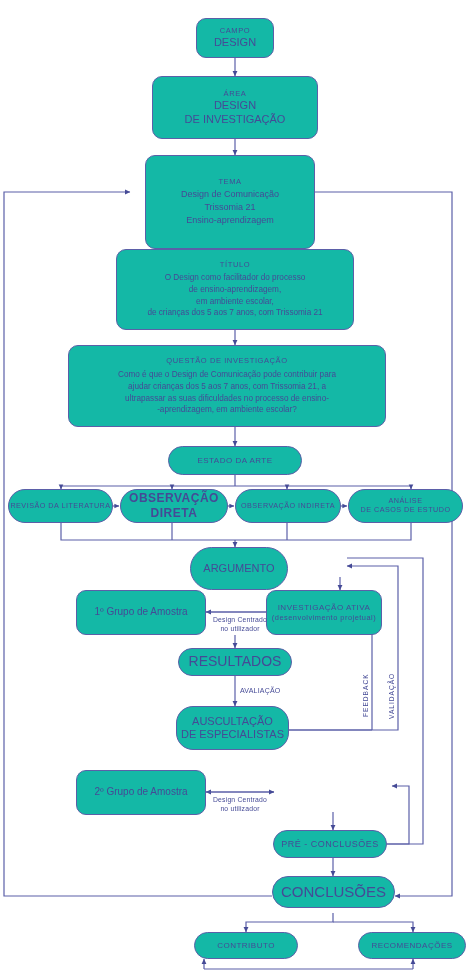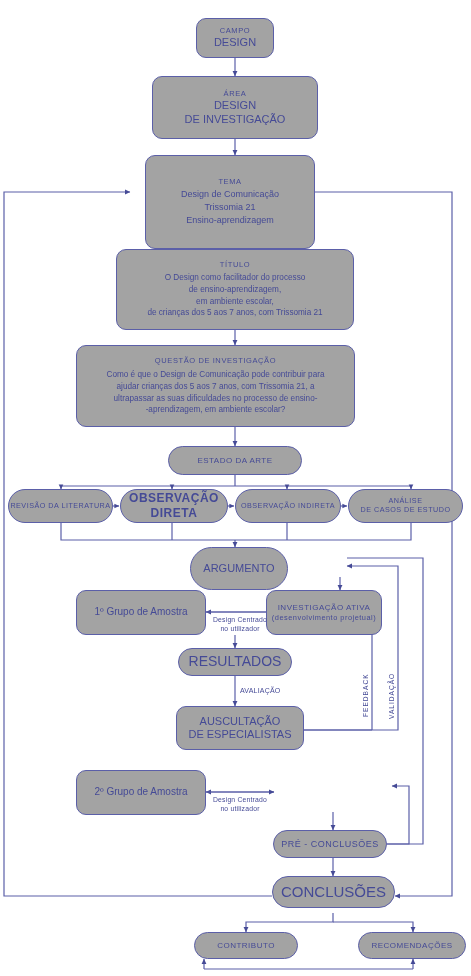--- a/index.html
+++ b/index.html
@@ -8,21 +8,21 @@
     font-family:"Liberation Sans", sans-serif;
     color:#454a96;
   }
   #stage{position:absolute;left:0;top:0;width:471px;height:976px;}
   svg#wires{position:absolute;left:0;top:0;width:471px;height:976px;pointer-events:none;}
 
   .node{
     position:absolute;
     box-sizing:border-box;
     border:1.2px solid #5b5fa8;
-    background:#a3a3a3;
+    background:#14b8a6;
     display:flex;
     flex-direction:column;
     align-items:center;
     justify-content:center;
     text-align:center;
     color:#454a96;
     line-height:1.22;
     z-index:3;
   }
   .cap{border-radius:999px;}
@@ -156,21 +156,21 @@
   </div>
 
   <div class="node rr" style="left:116px;top:249px;width:238px;height:81px;">
     <div class="lbl-kicker" style="margin-bottom:3px;">TÍTULO</div>
     <div class="lbl-body line1">O Design como facilitador do processo</div>
     <div class="lbl-body line1">de ensino-aprendizagem,</div>
     <div class="lbl-body line1">em ambiente escolar,</div>
     <div class="lbl-body line1">de crianças dos 5 aos 7 anos, com Trissomia 21</div>
   </div>
 
-  <div class="node rr" style="left:76px;top:345px;width:279px;height:82px;">
+  <div class="node rr" style="left:68px;top:345px;width:318px;height:82px;">
     <div class="lbl-kicker" style="margin-bottom:4px;">QUESTÃO DE INVESTIGAÇÃO</div>
     <div class="lbl-body line1">Como é que o Design de Comunicação pode contribuir para</div>
     <div class="lbl-body line1">ajudar crianças dos 5 aos 7 anos, com Trissomia 21, a</div>
     <div class="lbl-body line1">ultrapassar as suas dificuldades no processo de ensino-</div>
     <div class="lbl-body line1">-aprendizagem, em ambiente escolar?</div>
   </div>
 
   <div class="node cap" style="left:168px;top:446px;width:134px;height:29px;">
     <div class="lbl-small">ESTADO DA ARTE</div>
   </div>
@@ -202,21 +202,21 @@
 
   <div class="node rr" style="left:266px;top:590px;width:116px;height:45px;">
     <div class="lbl-small line1">INVESTIGAÇÃO ATIVA</div>
     <div class="lbl-small line1" style="font-size:7.4px;">(desenvolvimento projetual)</div>
   </div>
 
   <div class="node cap" style="left:178px;top:648px;width:114px;height:28px;">
     <div class="lbl-big">RESULTADOS</div>
   </div>
 
-  <div class="node rr" style="left:176px;top:706px;width:128px;height:44px;">
+  <div class="node rr" style="left:176px;top:706px;width:113px;height:44px;border-radius:17px;">
     <div class="lbl-mid line1">AUSCULTAÇÃO</div>
     <div class="lbl-mid line1">DE ESPECIALISTAS</div>
   </div>
 
   <div class="node rr" style="left:76px;top:770px;width:130px;height:45px;">
     <div class="lbl-mid" style="font-size:10px;">2º Grupo de Amostra</div>
   </div>
 
 
   <div class="node cap" style="left:273px;top:830px;width:114px;height:28px;">

